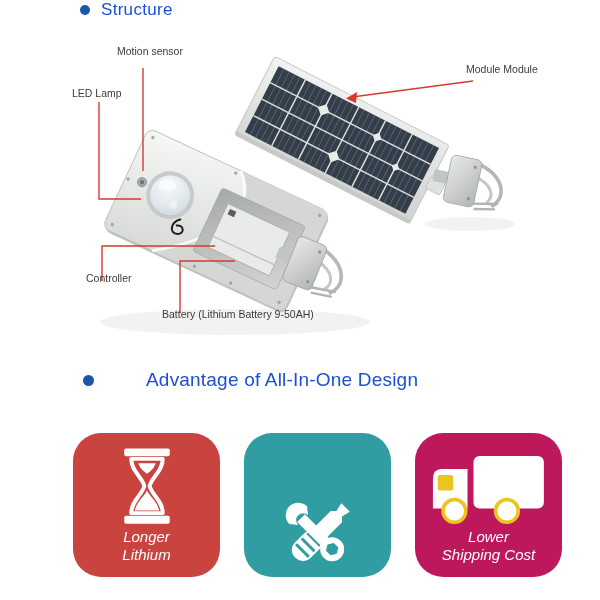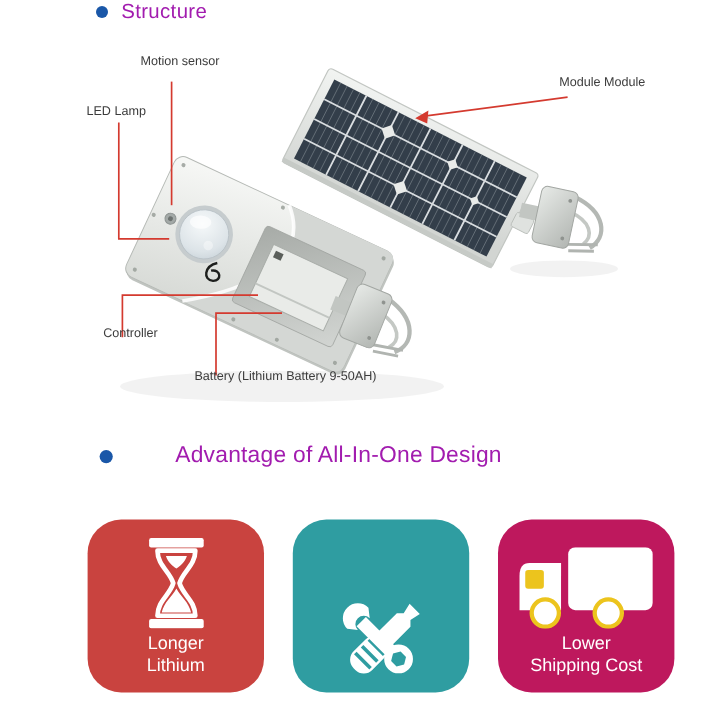--- a/index.html
+++ b/index.html
@@ -1,41 +1,41 @@
 <!DOCTYPE html>
 <html><head>
 <meta charset="utf-8">
 <style>
   html,body{margin:0;padding:0;}
   body{width:600px;height:600px;background:#ffffff;font-family:"Liberation Sans",sans-serif;overflow:hidden;}
   .page{position:relative;width:600px;height:600px;background:#ffffff;}
 
   
-  .heading{position:absolute;display:flex;align-items:center;color:#a21caf;}
+  .heading{position:absolute;display:flex;align-items:center;color:#1d4ed8;}
   .heading .bullet{border-radius:50%;flex:0 0 auto;}
   .h1{left:80px;top:0px;}
   .h1 .bullet{width:10px;height:10px;margin-right:11px;}
   .h1 .htext{font-size:17px;letter-spacing:.3px;}
   .h2{left:83px;top:369px;gap:39px;}
   .h2 .bullet{width:11px;height:11px;margin-right:13px;}
   .h2 .htext{font-size:19px;letter-spacing:.2px;}
 
   
   .dlabel{position:absolute;font-size:10.5px;color:#3c3c3c;white-space:nowrap;}
   .lbl-motion{left:117px;top:45px;}
   .lbl-led{left:72px;top:87px;}
   .lbl-solar{left:466px;top:63px;}
   .lbl-controller{left:86px;top:272px;}
   .lbl-battery{left:120px;top:308px;margin-left:42px;}
 
   .diagram-svg{position:absolute;left:0;top:0;}
   .leader{stroke:#d43a2f;stroke-width:1.4;fill:none;}
 
   
-  .cards{position:absolute;left:73px;top:433px;display:flex;gap:24px;}
+  .cards{position:absolute;left:73px;top:433px;display:flex;gap:24px;font-style:italic;}
   .card{width:147px;height:144px;border-radius:28px;display:flex;flex-direction:column;align-items:center;}
   .card .icon-wrap{flex:1 1 auto;display:flex;align-items:flex-end;justify-content:center;}
   .card .cap{color:#ffffff;font-size:15px;line-height:18px;text-align:center;margin-bottom:13px;white-space:nowrap;}
   .icon-hourglass{margin-bottom:4px;}
   .icon-tools{margin-bottom:2px;}
   .icon-truck{margin-bottom:4px;}
 </style>
 </head>
 <body>
 

